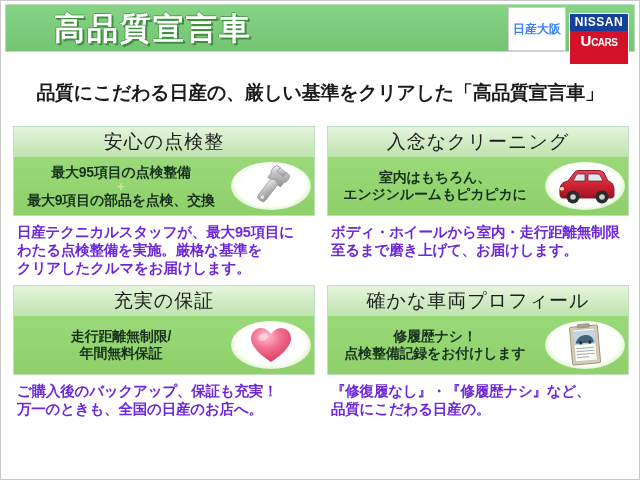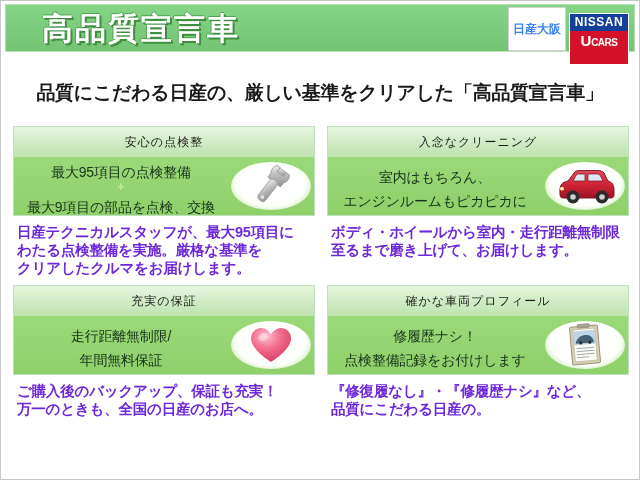--- a/index.html
+++ b/index.html
@@ -26,21 +26,21 @@
   #header {
     position: relative;
     margin: 3px 4px 0 4px;
     height: 48px;
     background: linear-gradient(180deg, #86d486 0%, #7ccb7c 55%, #74c474 100%);
     border: 1px solid #b9dfb9;
     box-sizing: border-box;
   }
   #header-title {
     position: absolute;
-    left: 36px;
+    left: 48px;
     top: 4px;
     font-size: 31px;
     font-weight: bold;
     color: #ffffff;
     letter-spacing: 2px;
     line-height: 40px;
     text-shadow:
        1px 1px 0 #3f8f3f,
        2px 2px 0 #3f8f3f,
       -1px 0 0 #51a451,
@@ -127,21 +127,21 @@
   }
   .panel {
     border: 1px solid #bfe0bf;
     box-sizing: border-box;
     background: #ffffff;
   }
   .panel-title {
     height: 30px;
     background: linear-gradient(180deg, #e6f5de 0%, #cdeac0 60%, #bfe3ae 100%);
     text-align: center;
-    font-size: 12px;
+    font-size: 19px;
     font-weight: normal;
     color: #1d1d1d;
     line-height: 30px;
     letter-spacing: 1px;
     white-space: nowrap;
     overflow: hidden;
   }
   .panel-body {
     position: relative;
     height: 58px;
@@ -152,26 +152,25 @@
   .panel-copy {
     flex: 1 1 auto;
     display: flex;
     flex-direction: column;
     align-items: center;
     justify-content: center;
     padding: 0 4px;
   }
   .panel-copy .line {
     font-size: 14px;
-    font-weight: normal;
+    font-weight: bold;
     color: #16321c;
     line-height: 17px;
     letter-spacing: -0.2px;
     white-space: nowrap;
-    margin-top: 7px;
   }
   .panel-copy .plus {
     font-size: 13px;
     font-weight: bold;
     color: #c7ea9f;
     line-height: 11px;
   }
   .panel-icon {
     flex: 0 0 86px;
     position: relative;

